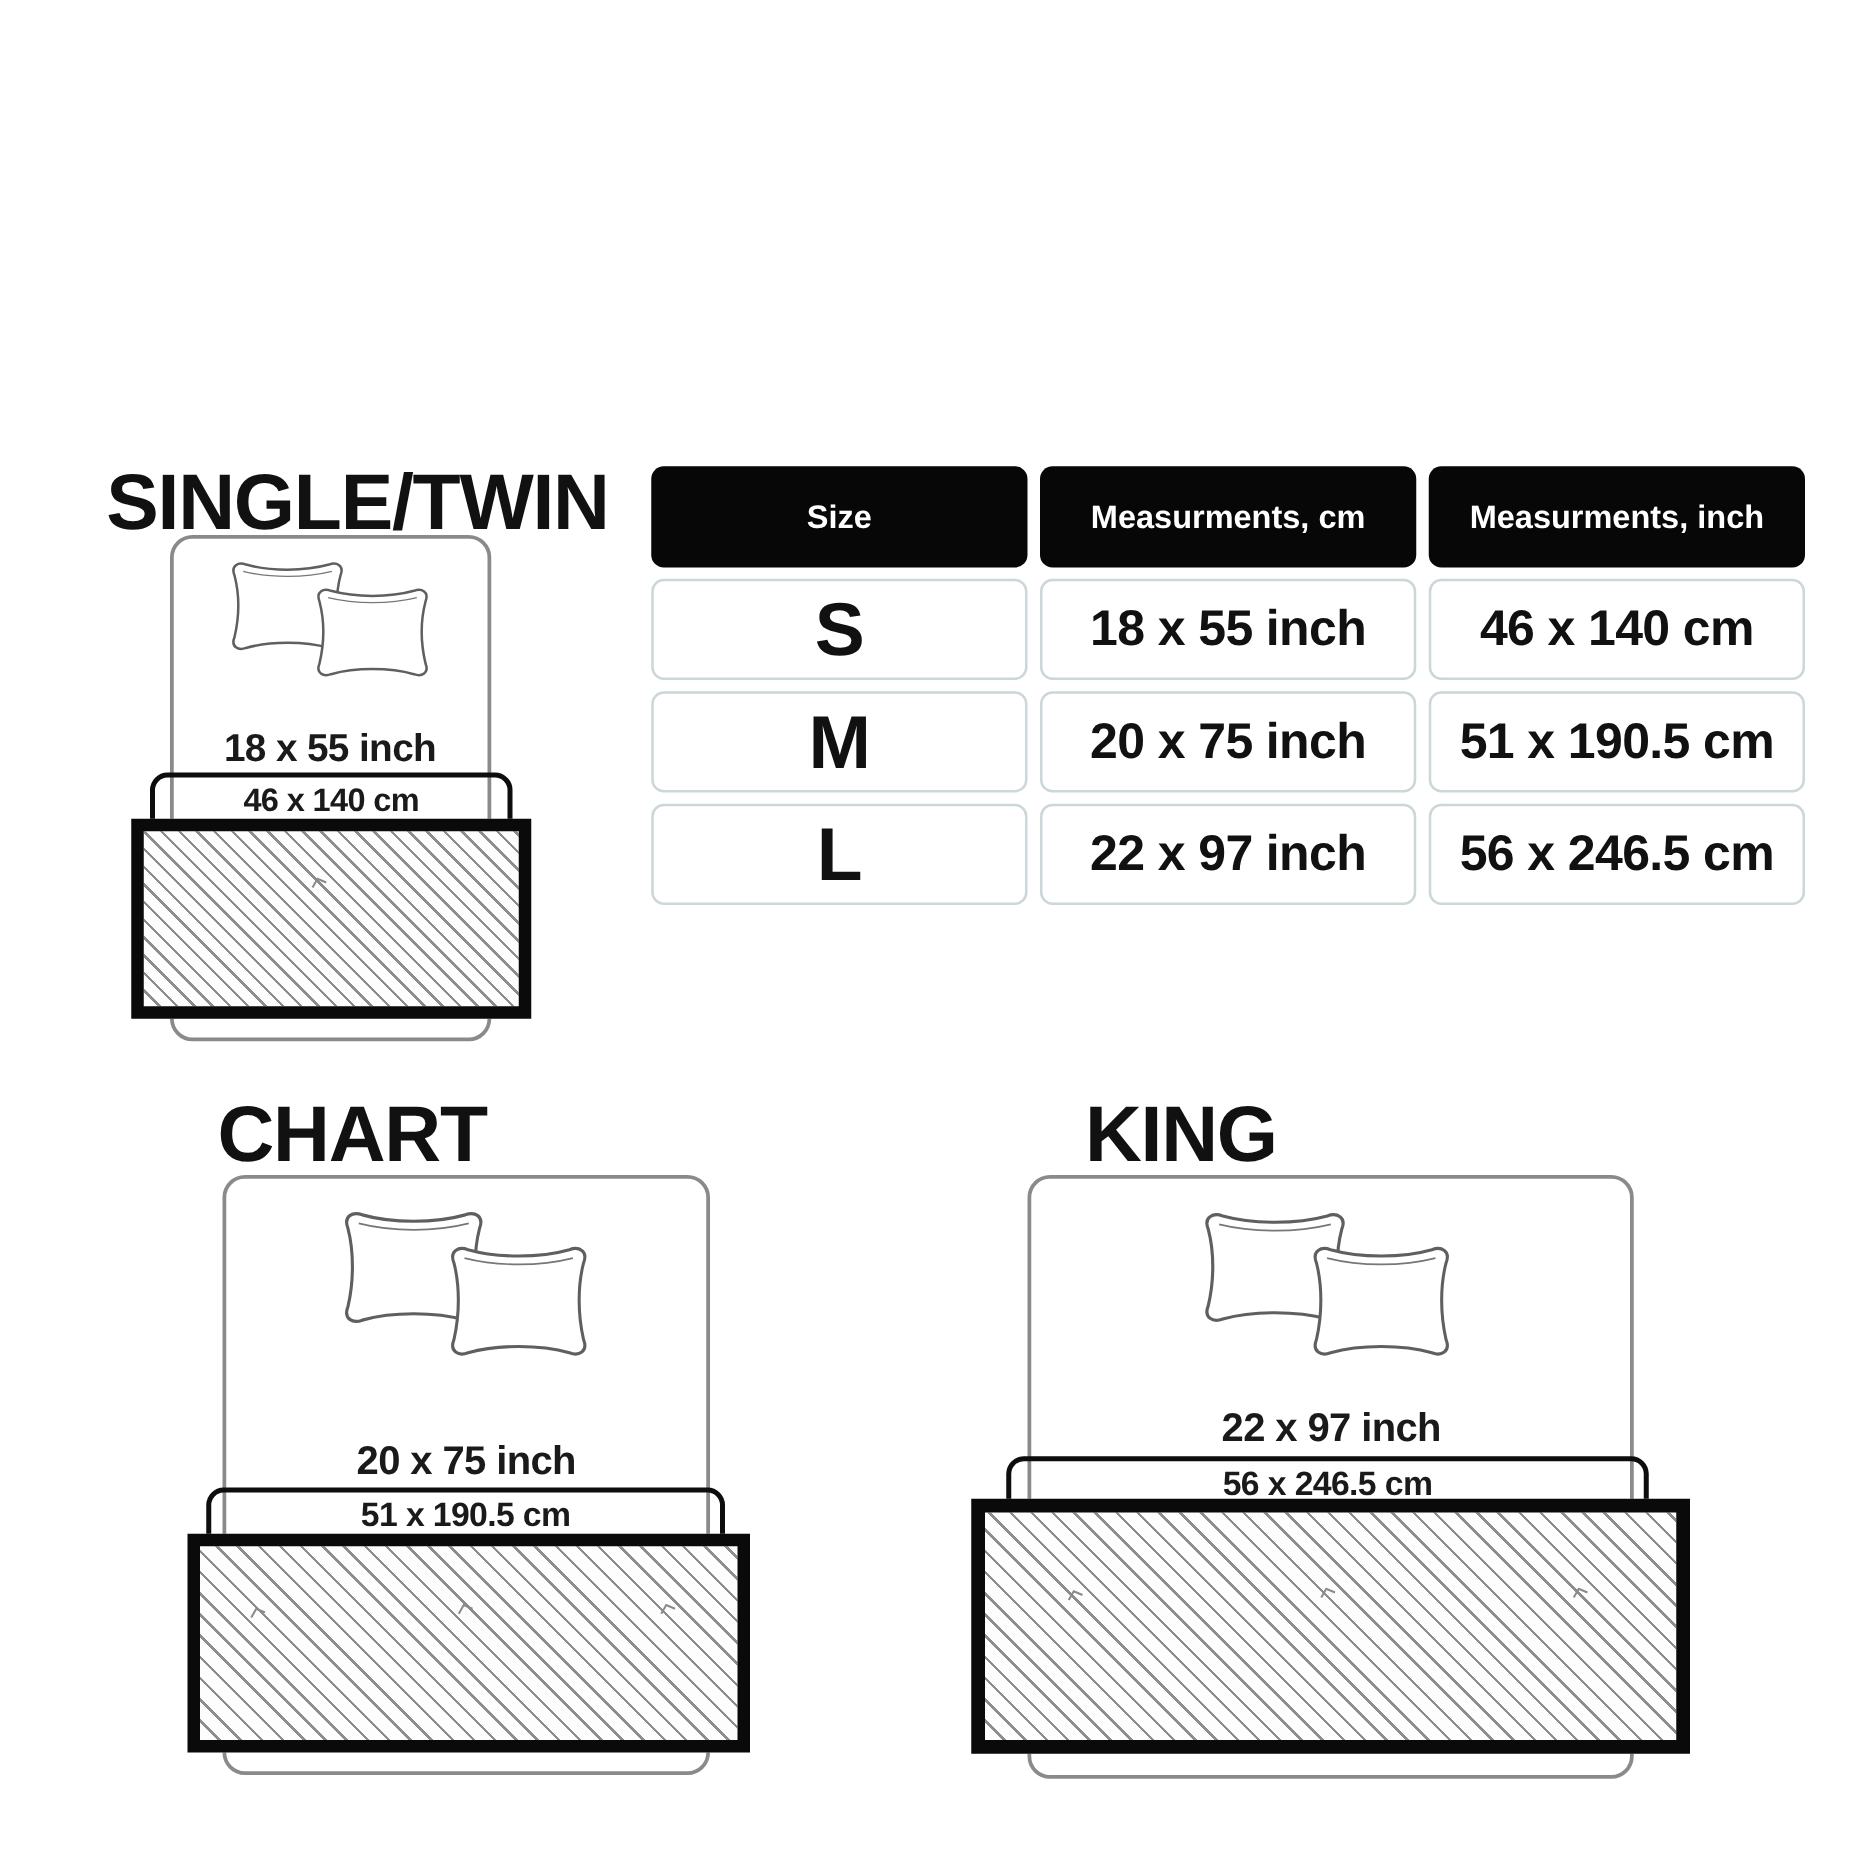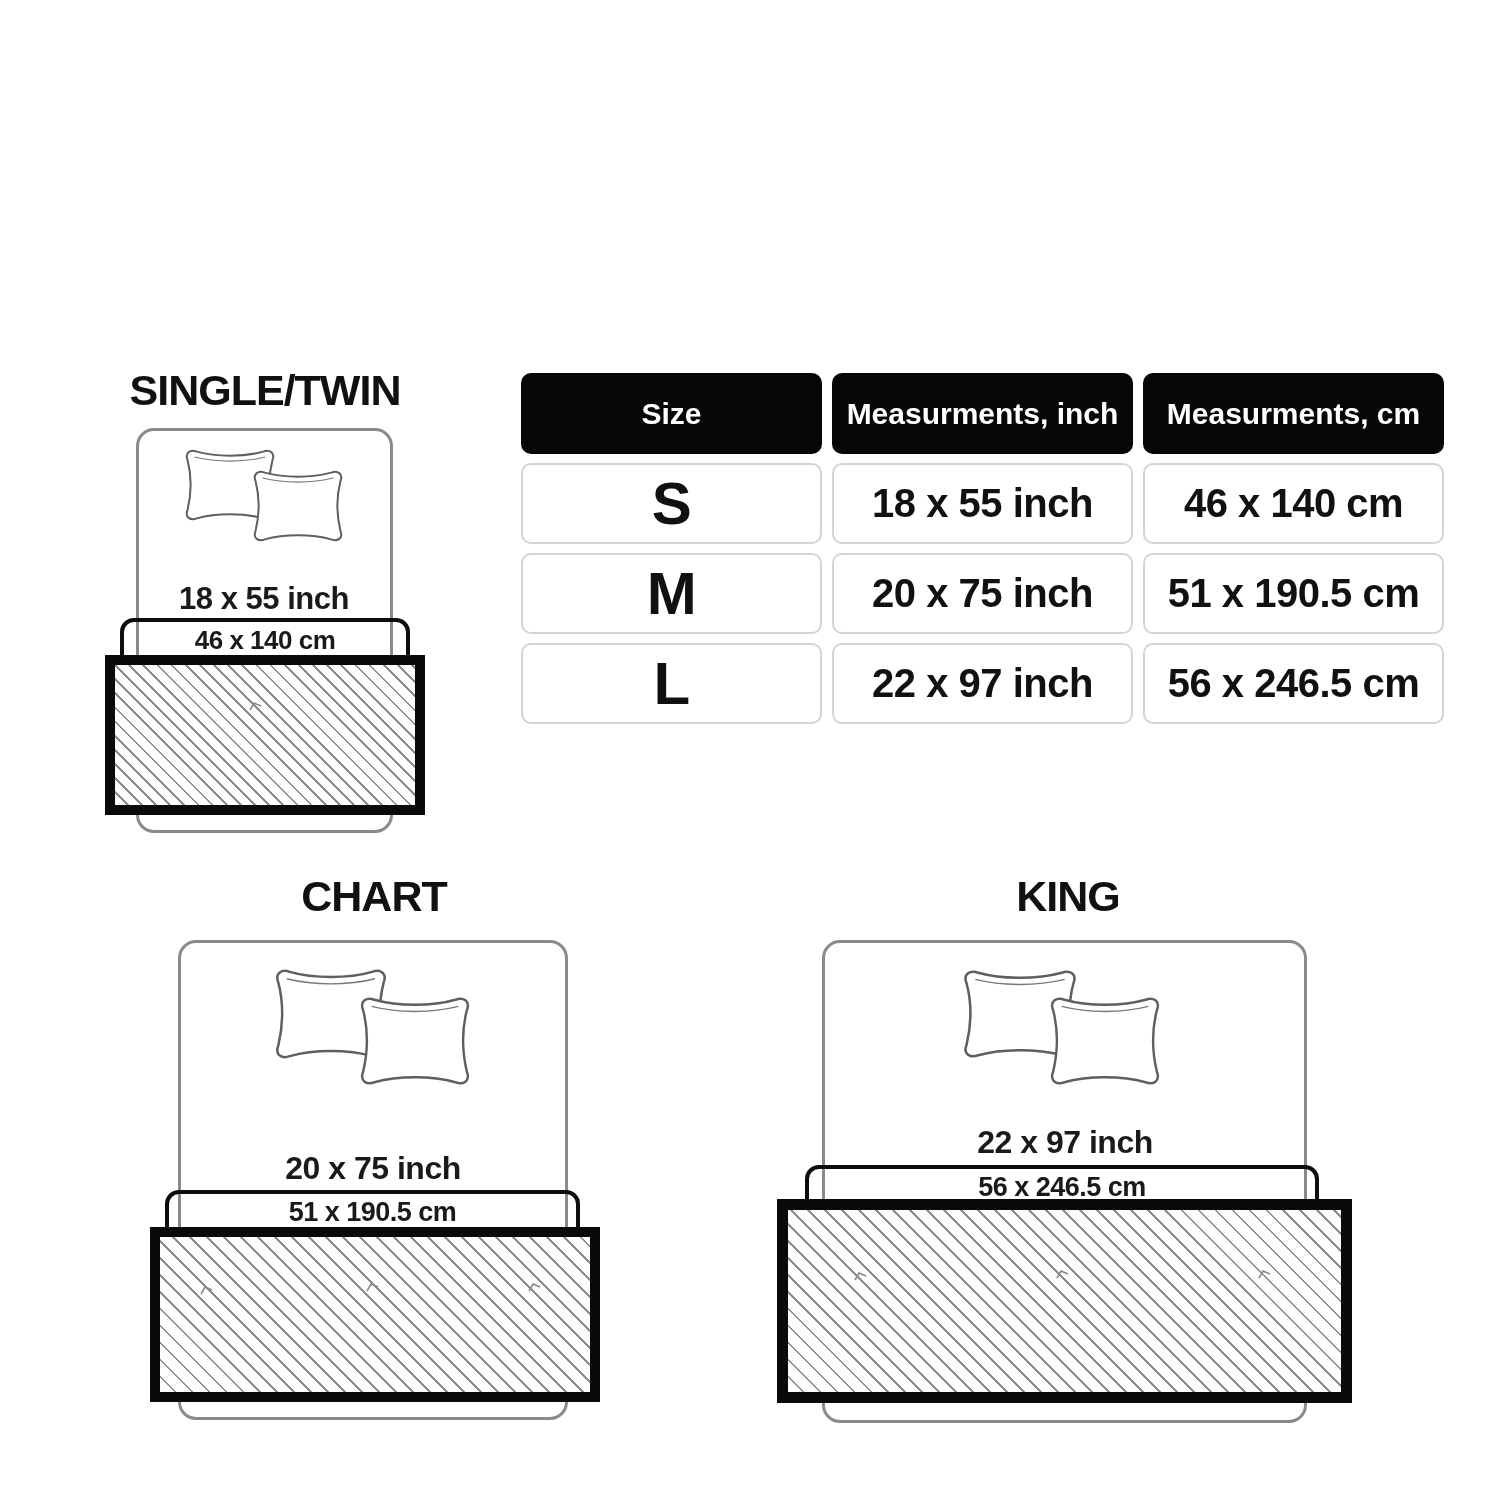--- a/index.html
+++ b/index.html
@@ -10,29 +10,29 @@
     color:var(--text,#111111);
   }
   
   .title{position:absolute;left:0;top:38px;width:1500px;text-align:center;
          font-weight:700;font-size:112px;line-height:144px;letter-spacing:-1px;
          color:var(--text,#111);}
   
   .tbl{position:absolute;left:521px;top:373px;display:grid;
        grid-template-columns:301px 301px 301px;gap:9px 10px;grid-auto-rows:81px;}
   .th{background:var(--table_header_bg,#070707);border-radius:10px;
-      color:var(--table_header_text,#fff);font-weight:700;font-size:30px;
+      color:var(--table_header_text,#fff);font-weight:700;font-size:26px;
       display:flex;align-items:center;justify-content:center;}
   .td{background:#fff;border:2px solid var(--row_border,#ccd7d9);border-radius:10px;
       display:flex;align-items:center;justify-content:center;
       font-weight:700;letter-spacing:-0.5px;}
   .td.size{font-size:60px;}
   .td.val{font-size:40px;}
   
-  .seclabel{position:absolute;text-align:center;font-weight:700;font-size:43px;
+  .seclabel{position:absolute;font-weight:700;font-size:63px;
             letter-spacing:-1px;color:var(--text,#111);z-index:3;}
   .bed{position:absolute;border:3px solid var(--bed_outline,#8a8a8a);
        border-radius:18px;background:#fff;z-index:1;box-sizing:border-box;}
   .pillow{position:absolute;z-index:2;}
   .inchlbl{position:absolute;text-align:center;font-weight:700;font-size:32px;
            letter-spacing:-0.5px;z-index:3;color:#1a1a1a;}
   .band{position:absolute;border:4px solid #0d0d0d;border-radius:14px;
         background:transparent;z-index:4;box-sizing:border-box;
         text-align:center;}
   .band .cmtext{font-weight:700;font-size:27px;letter-spacing:-0.5px;margin-top:3px;color:#1a1a1a;}
@@ -79,22 +79,22 @@
     <div class="cmtext" style="font-size:26px;">46 x 140 cm</div>
   </div>
 
   <div class="runner hatch-s" style="left:105px;top:655px;width:320px;height:160px;"></div>
   <svg class="tack" style="left:249px;top:702px;" width="14" height="10">
       <use href="#tack-shape"></use>
     </svg>
 
   <div class="tbl">
     <div class="th">Size</div>
+    <div class="th">Measurments, cm</div>
     <div class="th">Measurments, inch</div>
-    <div class="th">Measurments, cm</div>
 
     <div class="td size">S</div>
     <div class="td val">18 x 55 inch</div>
     <div class="td val">46 x 140 cm</div>
 
     <div class="td size">M</div>
     <div class="td val">20 x 75 inch</div>
     <div class="td val">51 x 190.5 cm</div>
 
     <div class="td size">L</div>

